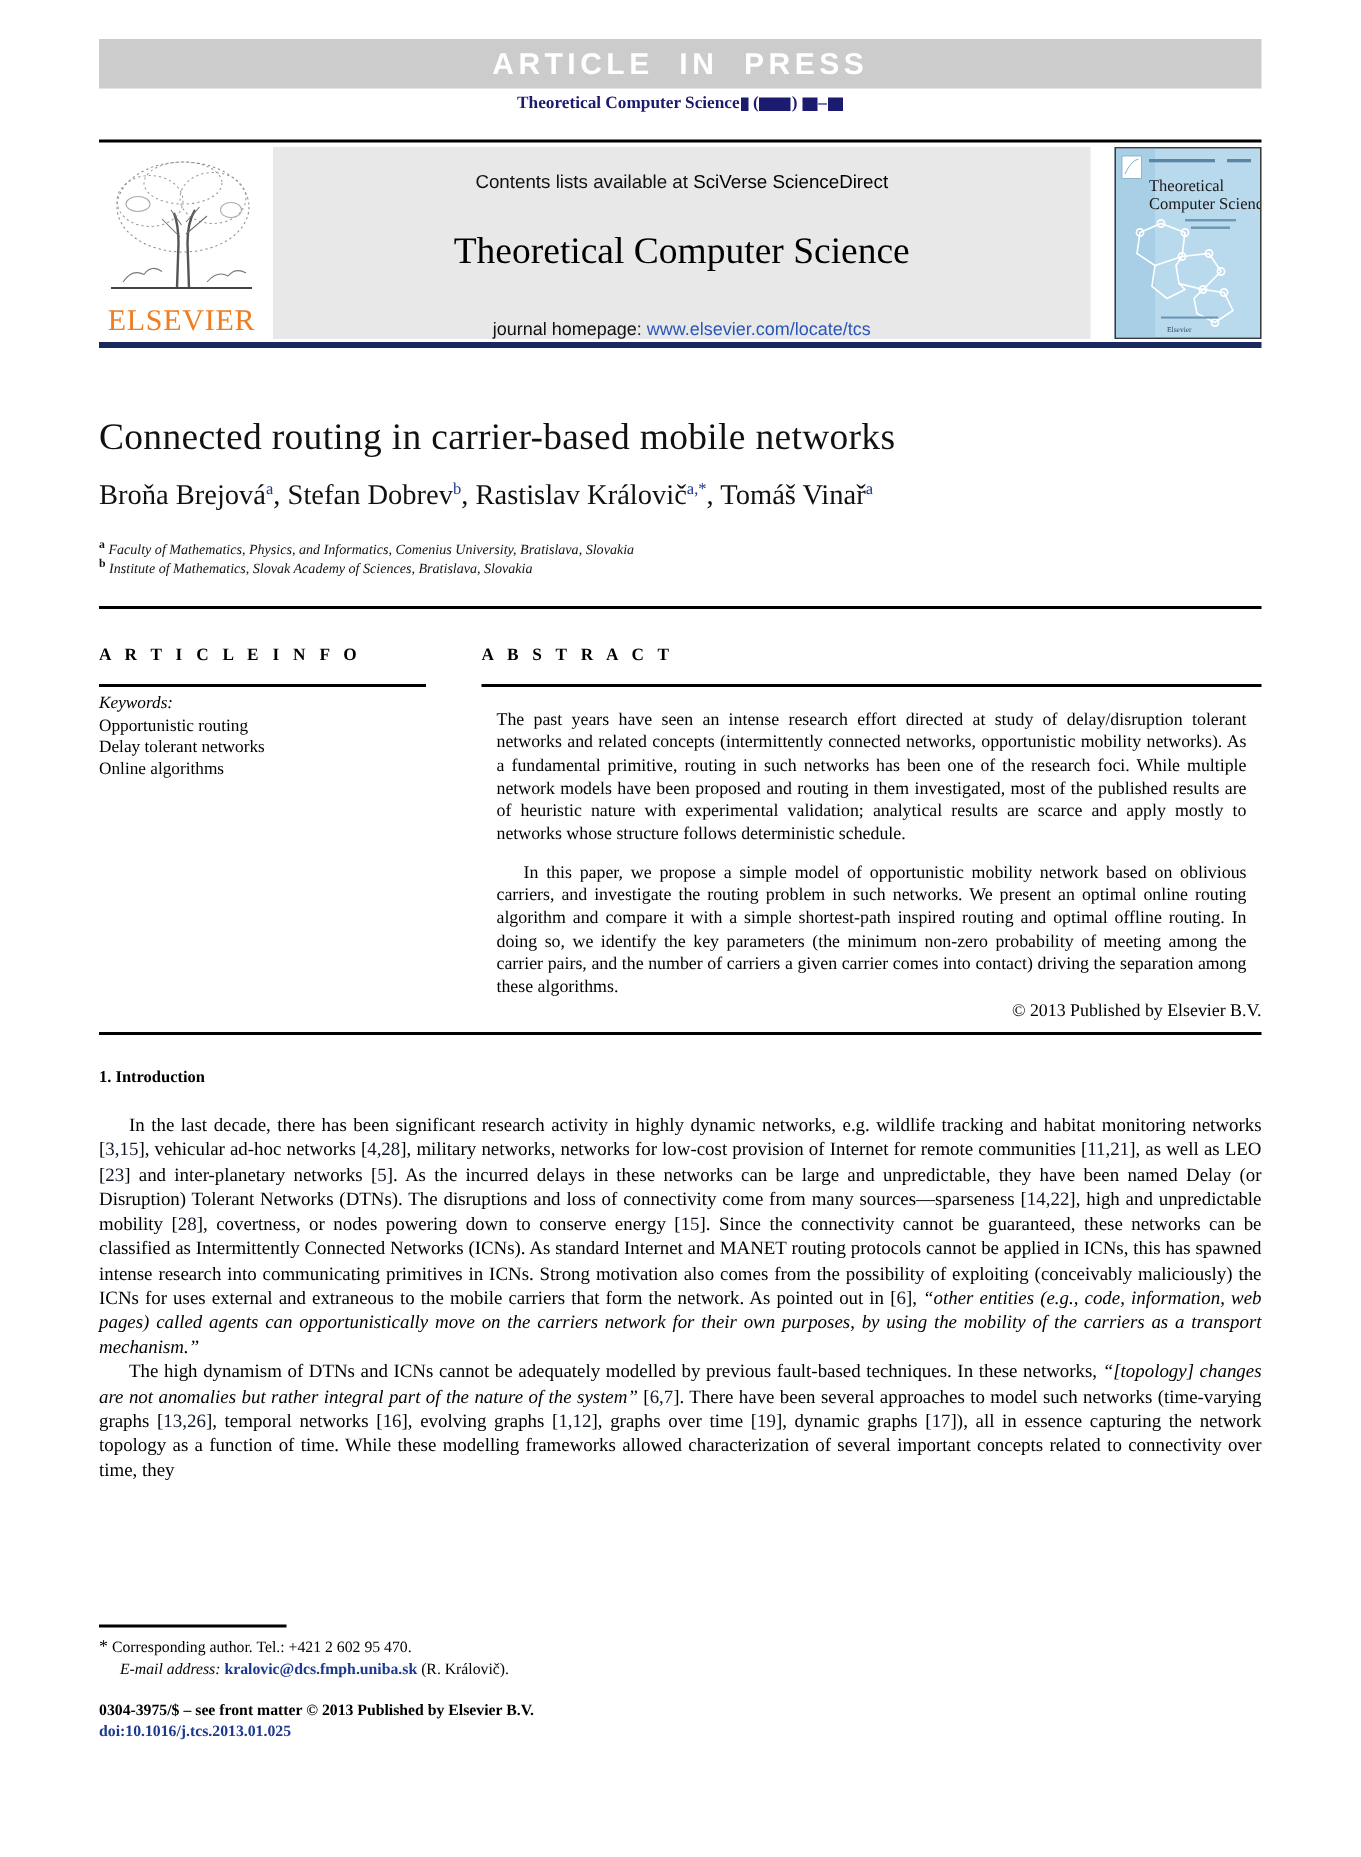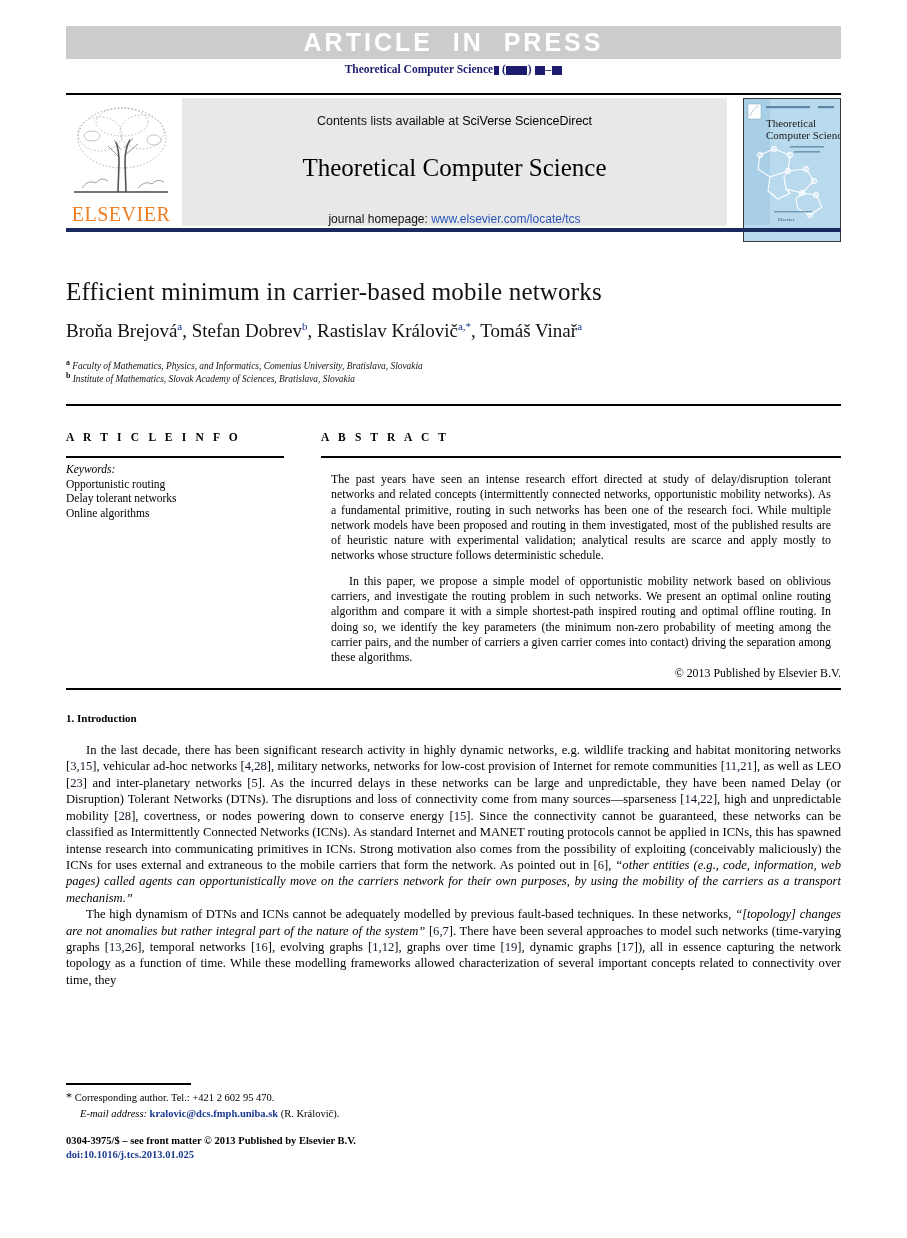--- a/index.html
+++ b/index.html
@@ -30,21 +30,21 @@
     width: 775px;
     height: 33px;
     background: #cccccc;
     display: flex;
     align-items: center;
     justify-content: center;
   }
   .aip-text {
     font-family: "Liberation Sans", "DejaVu Sans", sans-serif;
     font-weight: bold;
-    font-size: 25px;
+    font-size: 20px;
     letter-spacing: 3px;
     color: #ffffff;
     line-height: 1;
     white-space: pre;
     text-align: right;
   }
 
   .journal-line {
     position: absolute;
     left: 0;
@@ -126,21 +126,21 @@
     margin-top: 30px;
     font-family: "Liberation Sans", sans-serif;
     font-size: 12px;
     color: #111;
   }
   .homepage-link { color: #2a56b8; }
 
   .cover-box {
     position: absolute;
     right: 0; top: 0;
-    width: 98px; height: 144px;
+    width: 98px; height: 128px;
     border: 1px solid #3a3a3a;
     box-sizing: border-box;
     background: #b9d9ec;
     overflow: hidden;
   }
 
   
   .title {
     position: absolute;
     left: 66px; top: 278px;
@@ -375,21 +375,21 @@
           <circle cx="72" cy="96" r="2.4"></circle>
           <circle cx="66" cy="116" r="2.4"></circle>
         </g>
         <rect x="30" y="112" width="38" height="1.4" fill="#6d97b2"></rect>
         <text x="34" y="122" font-family="Liberation Serif, serif" font-size="5" fill="#2a4a63">Elsevier</text>
       </svg>
     </div>
   </div>
   <div class="rule-bottom"></div>
 
-  <div class="title">Efficient minimum in carrier-based mobile networks</div>
+  <div class="title">Connected routing in carrier-based mobile networks</div>
 
   <div class="authors">
     <span>Broňa Brejová</span><sup>a</sup>,
     <span>Stefan Dobrev</span><sup>b</sup>,
     <span>Rastislav Královič</span><sup>a,*</sup>,
     <span>Tomáš Vinař</span><sup>a</sup>
   </div>
 
   <div class="aff aff-a">
     <sup>a</sup>

